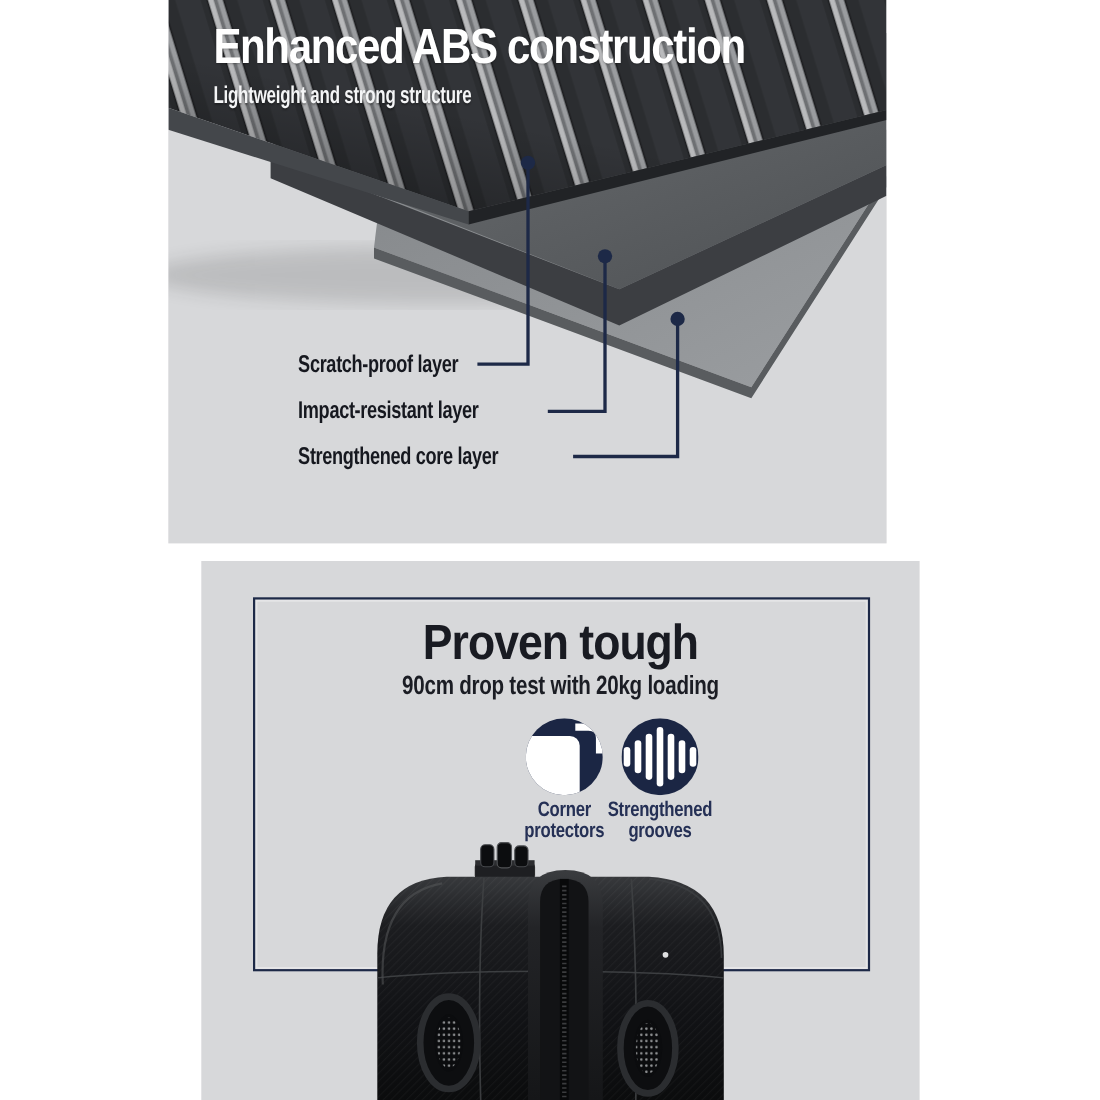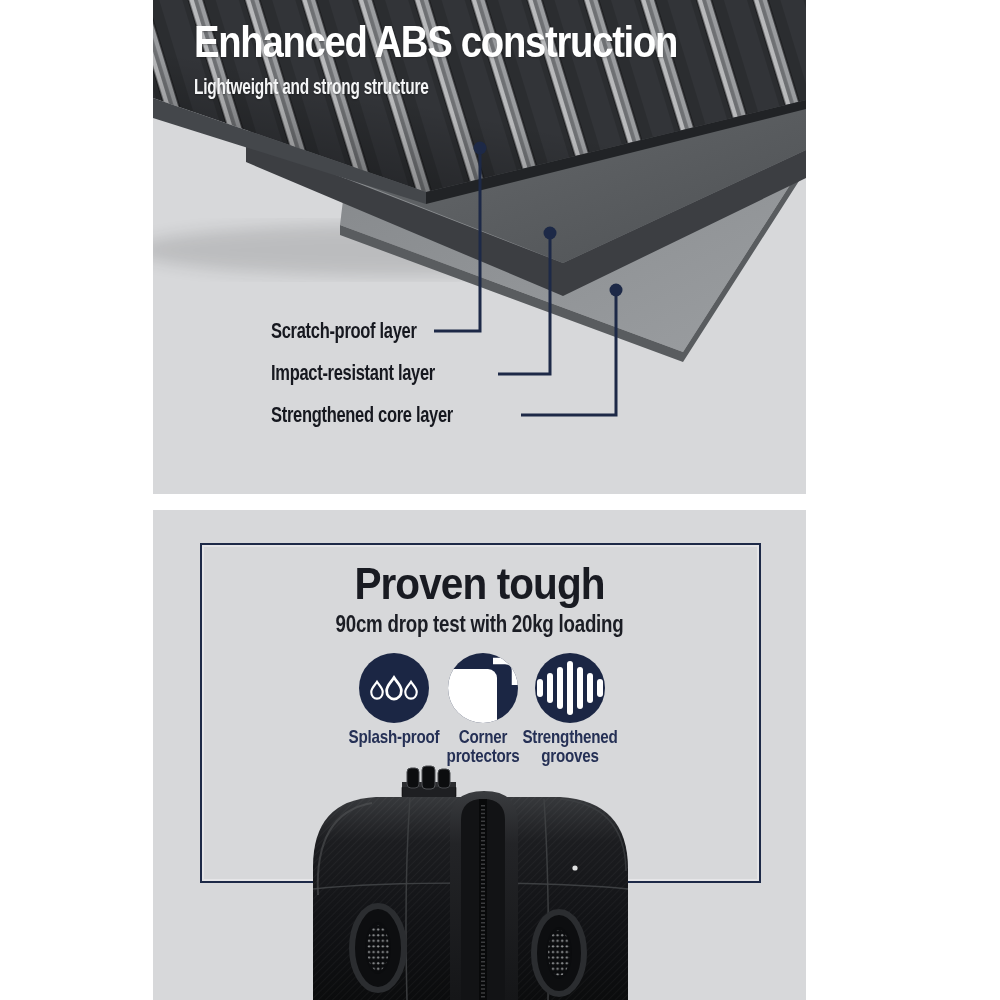--- a/index.html
+++ b/index.html
@@ -1,20 +1,20 @@
 <!DOCTYPE html>
 <html><head>
 <meta charset="utf-8">
 <style>
   html,body{margin:0;padding:0;background:#ffffff;}
   .page{position:relative;width:1000px;height:1000px;background:#ffffff;overflow:hidden;
         font-family:"Liberation Sans","DejaVu Sans",sans-serif;}
   .panel{position:absolute;left:153px;width:653px;background:#d7d8da;}
   .panel-top{top:0;height:494px;overflow:hidden;}
-  .panel-bottom{top:510px;height:490px;overflow:hidden;}
+  .panel-bottom{top:510px;height:490px;overflow:hidden;margin-left:30px;}
   .abs-fill{position:absolute;left:0;top:0;}
 
   
   .abs-title{position:absolute;left:41px;top:16px;font-size:45px;font-weight:800;color:#ffffff;
              letter-spacing:-1.5px;white-space:nowrap;transform:scaleX(.85);transform-origin:left top;
              text-shadow:0 1px 2px rgba(0,0,0,.25);}
   .abs-sub{position:absolute;left:41px;top:74px;font-size:22px;font-weight:600;color:#f4f5f6;
            letter-spacing:-.3px;white-space:nowrap;transform:scaleX(.7);transform-origin:left top;
            text-shadow:0 1px 2px rgba(0,0,0,.3);}
   .llabel{position:absolute;left:118px;font-size:22px;font-weight:600;color:#16181f;
@@ -112,31 +112,20 @@
     <div class="llabel l3">Strengthened core layer</div>
   </section>
 
   <section class="panel panel-bottom">
 
     <div class="frame"></div>
 
     <div class="pt-title">Proven tough</div>
     <div class="pt-sub">90cm drop test with 20kg loading</div>
 
-    <div class="feature f1">
-      <svg class="ficon" width="70" height="70" viewBox="-35 -35 70 70">
-        <circle r="35" fill="#1b2644"></circle>
-        <g fill="none" stroke="#ffffff" stroke-width="2.6">
-          <path transform="translate(-17,2) scale(.82)" d="M0,-10 C2.8,-5.5 7,-2.5 7,2.5 C7,7.2 3.9,10.5 0,10.5 C-3.9,10.5 -7,7.2 -7,2.5 C-7,-2.5 -2.8,-5.5 0,-10 Z"></path>
-          <path transform="translate(0,0) scale(1.05)" d="M0,-10 C2.8,-5.5 7,-2.5 7,2.5 C7,7.2 3.9,10.5 0,10.5 C-3.9,10.5 -7,7.2 -7,2.5 C-7,-2.5 -2.8,-5.5 0,-10 Z"></path>
-          <path transform="translate(17,2) scale(.82)" d="M0,-10 C2.8,-5.5 7,-2.5 7,2.5 C7,7.2 3.9,10.5 0,10.5 C-3.9,10.5 -7,7.2 -7,2.5 C-7,-2.5 -2.8,-5.5 0,-10 Z"></path>
-        </g>
-      </svg>
-      <div class="flabel">Splash-proof</div>
-    </div>
 
     <div class="feature f3">
       <svg class="ficon" width="70" height="70" viewBox="-35 -35 70 70">
         <circle r="35" fill="#1b2644"></circle>
         <g fill="#ffffff">
           <rect x="-33" y="-9" width="6" height="18" rx="3"></rect>
           <rect x="-23" y="-15" width="6" height="30" rx="3"></rect>
           <rect x="-13" y="-21" width="6" height="42" rx="3"></rect>
           <rect x="-3" y="-27" width="6" height="54" rx="3"></rect>
           <rect x="7" y="-21" width="6" height="42" rx="3"></rect>

